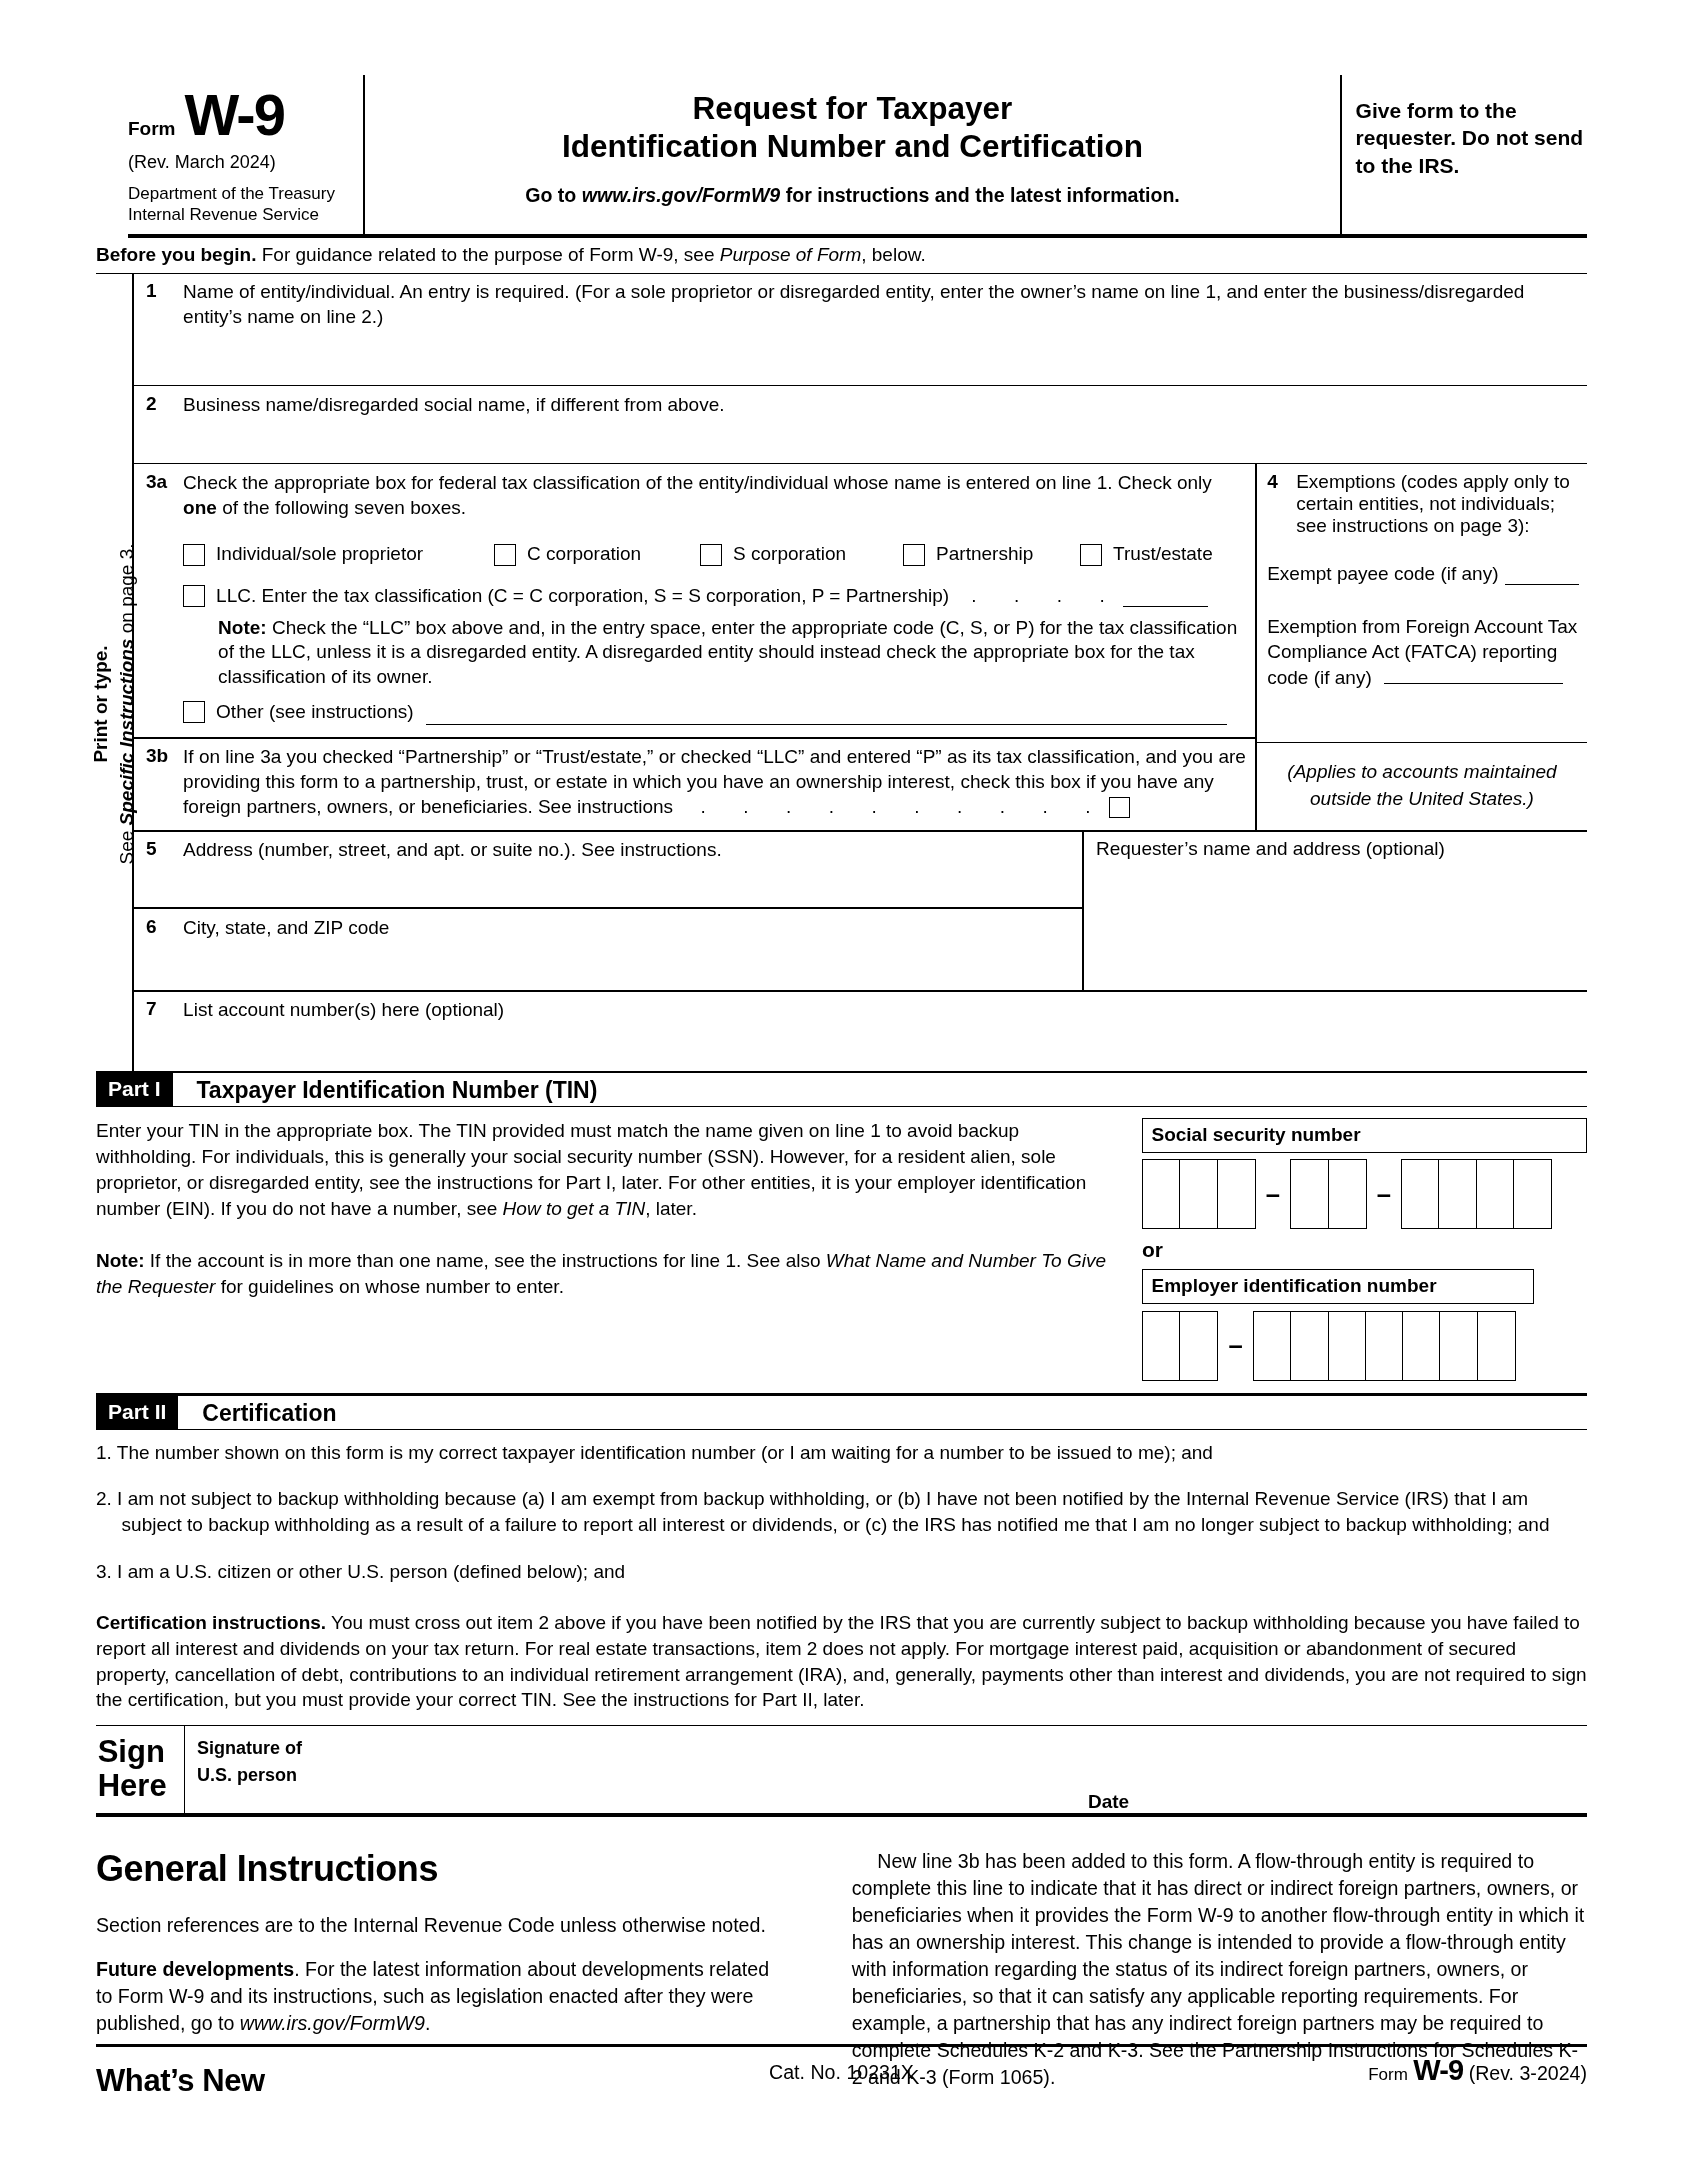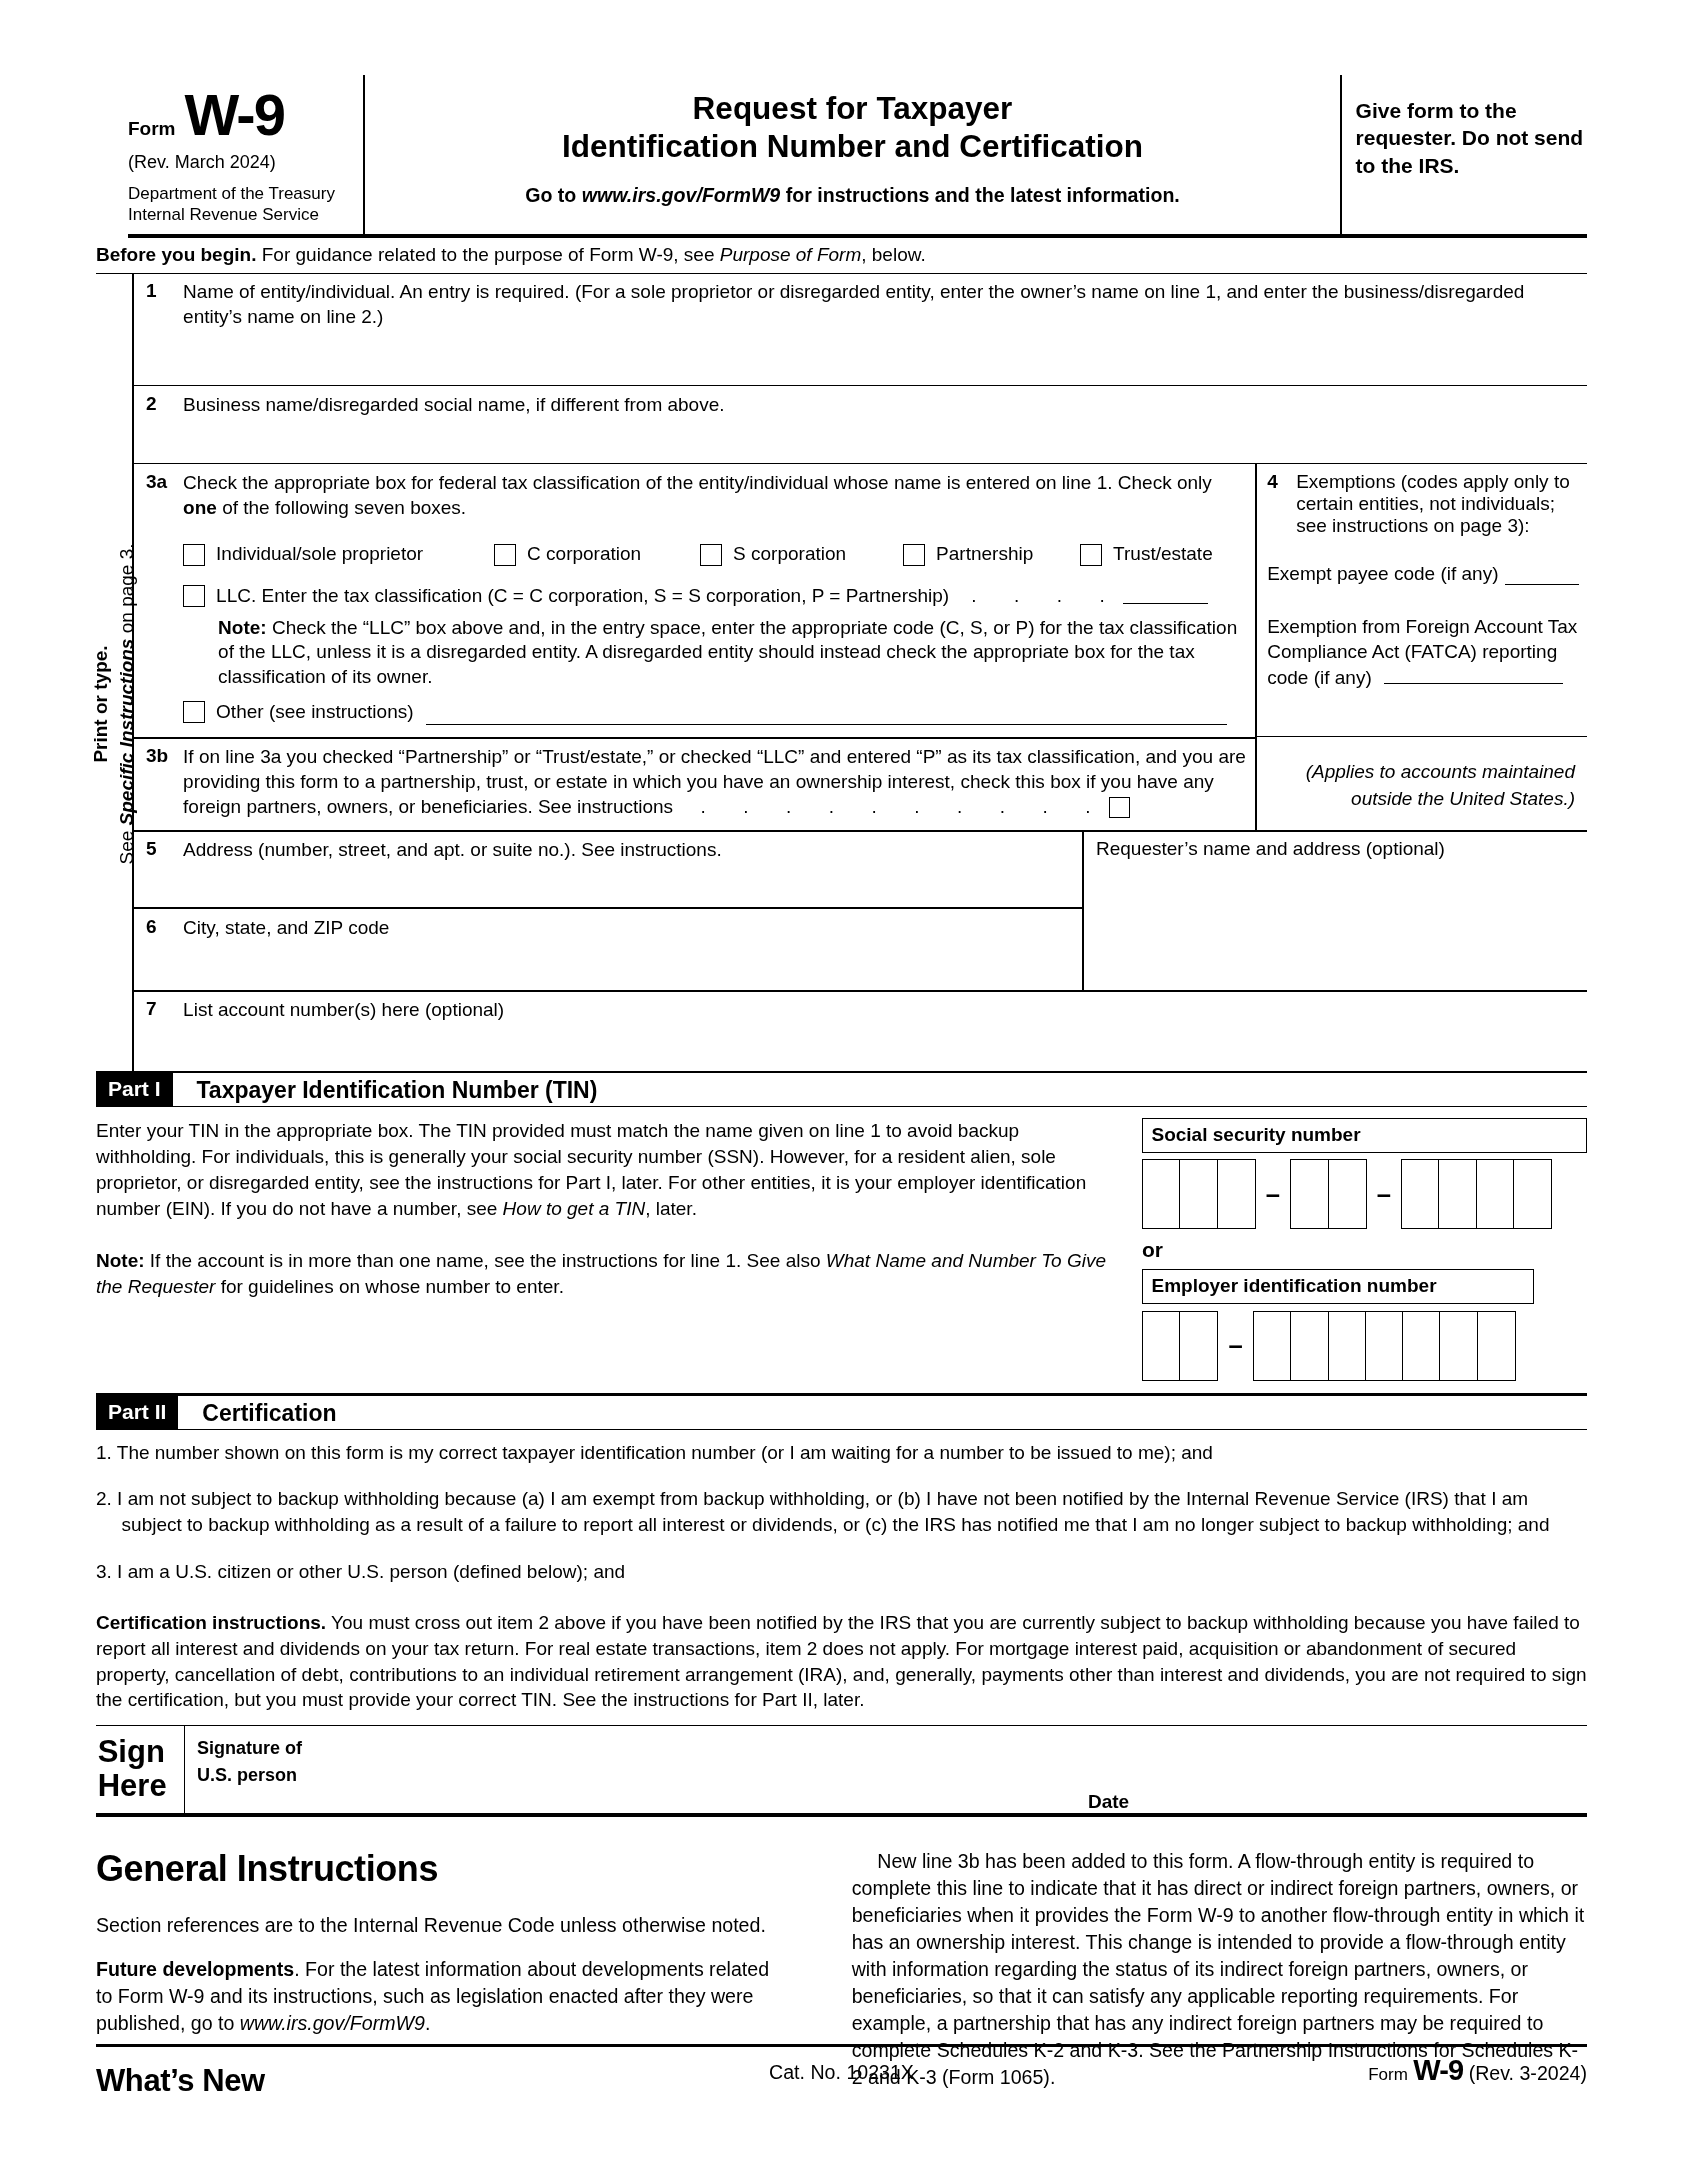--- a/index.html
+++ b/index.html
@@ -42,41 +42,41 @@
   .row7 .fbody { padding-bottom:48px; }
 
   .band { display:flex; border-bottom:2.6px solid #000; }
   .band-main { flex:1; border-right:2.6px solid #000; }
   .band .frow:last-child, .band2 .frow:last-child { border-bottom:none; }
 
   .cb { display:inline-block; width:22px; height:22px; border:1.7px solid #000; background:#fff; flex:none; vertical-align:middle; }
   .optrow { display:flex; align-items:center; margin:22px 0 5.1px; }
   .opt { display:flex; align-items:center; font-size:19px; }
   .opt .cb { margin-right:11px; }
-  .llcrow { display:flex; align-items:flex-start; margin:17px 0 1.7px; font-size:19px; }
+  .llcrow { display:flex; align-items:center; margin:17px 0 1.7px; font-size:19px; }
   .llcrow .cb { margin-right:11px; align-self:center; }
   .dots { letter-spacing:5.1px; word-spacing:22px; margin-left:22px; white-space:nowrap; }
   .entryline { display:inline-block; width:85px; border-bottom:1.7px solid #000; height:20.4px; margin-left:13.6px; }
   .notewrap { margin:6.8px 0 3.4px 35px; font-size:19px; line-height:1.3; }
   .otherrow { display:flex; align-items:flex-end; margin:10.2px 0 12px; font-size:19px; }
   .otherrow .cb { margin-right:11px; align-self:center; }
   .otherline { flex:1; border-bottom:1.7px solid #000; margin-left:12px; height:20.4px; max-width:801px; }
 
   .row3b .fbody { padding-bottom:10.2px; }
   .cb-inline { display:inline-block; width:20.4px; height:20.4px; border:1.7px solid #000; vertical-align:middle; margin-left:8.5px; }
 
   .box4 { width:330px; flex:none; display:flex; flex-direction:column; font-size:19px; }
   .box4-top { padding:6.8px 8.5px 0 10.2px; flex:1; }
   .b4head { display:flex; }
   .b4num { font-weight:bold; width:29px; flex:none; }
   .exline { display:flex; align-items:flex-end; margin-top:25.6px; }
   .exline .lab { white-space:nowrap; }
   .exfill { flex:1; border-bottom:1.7px solid #000; height:17px; margin-left:6.8px; }
   .fatca { margin-top:29px; line-height:1.35; }
-  .box4-note { border-top:1.7px solid #000; padding:22px 12px 17px; font-style:italic; text-align:right; line-height:1.4;margin-top:14px; }
+  .box4-note { border-top:1.7px solid #000; padding:16px 12px 17px; font-style:italic; text-align:center; line-height:1.4;margin-top:14px; }
 
   .band2 { display:flex; border-bottom:2.6px solid #000; }
   .band2-main { flex:1; border-right:2.6px solid #000; }
   .row5 .fbody { padding-bottom:44px; }
   .row6 .fbody { padding-bottom:49px; }
   .reqbox { width:503px; flex:none; padding:6.8px 6.8px 0 12px; font-size:19px; }
 
   
   .partbar { display:flex; align-items:stretch; border-bottom:1.7px solid #000; border-top:2.6px solid #000; }
   .partlab { background:#000; color:#fff; font-weight:bold; font-size:21px; padding:4.3px 12px 5.1px; flex:none; }

